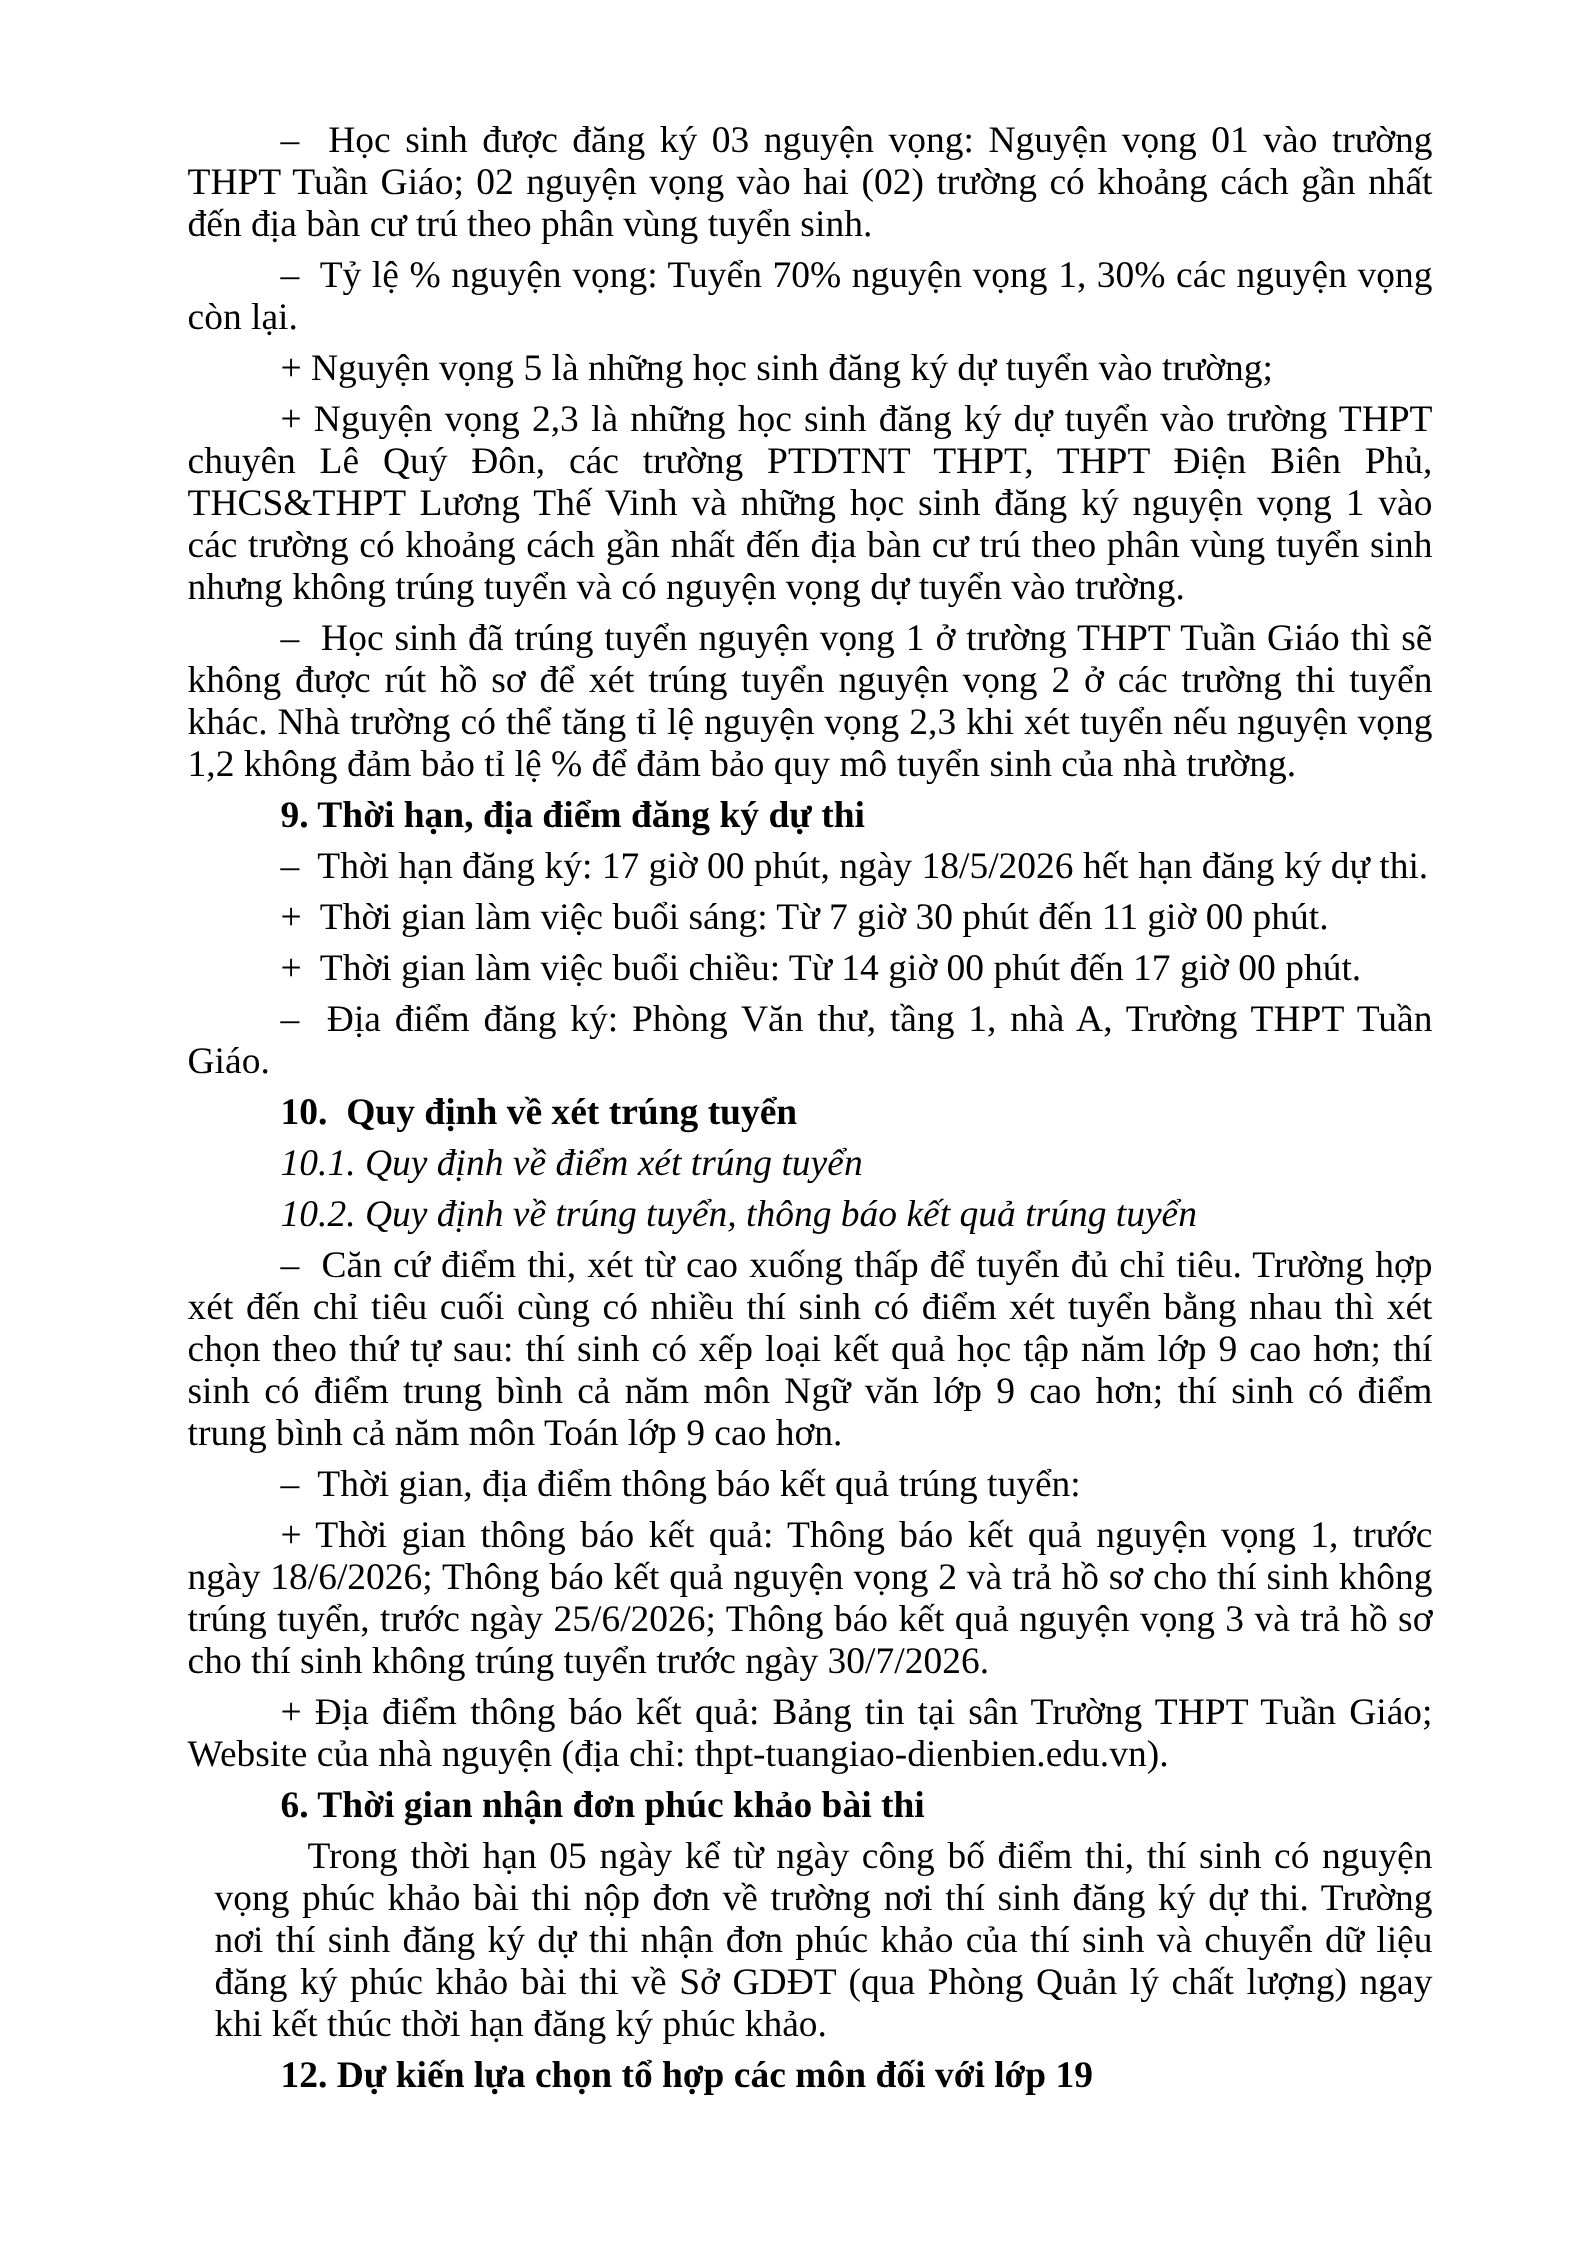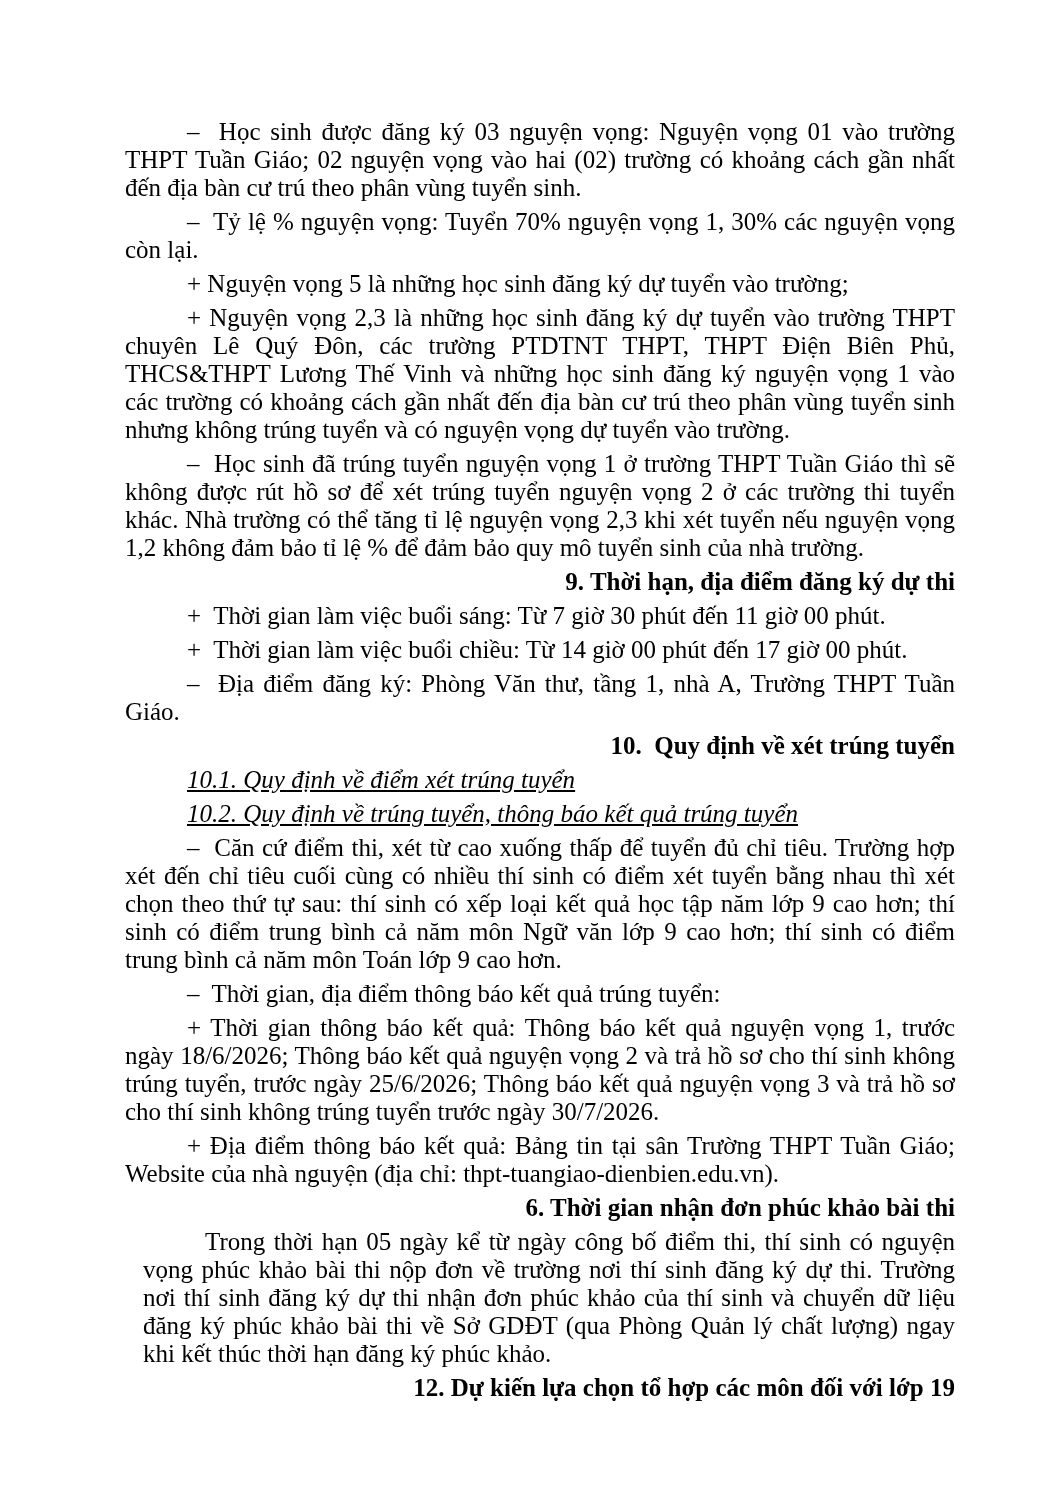--- a/index.html
+++ b/index.html
@@ -11,54 +11,54 @@
     width: 1061px;
     height: 1500px;
     overflow: hidden;
     font-family: "Liberation Serif", "DejaVu Serif", serif;
     color: #000000;
   }
   .page {
     box-sizing: border-box;
     width: 1031px;
     height: 1500px;
-    padding: 118px 76px 0 125px;
+    padding: 80px 76px 0 125px;
     background: #ffffff;
     overflow: hidden;
   }
   .para {
     margin: 0 0 6px 0;
     font-size: 25px;
     line-height: 28px;
     text-align: justify;
     text-indent: 62px;
   }
   .para.heading {
     font-weight: bold;
-    text-align: right;
+    text-align: left;
   }
   .para.subheading {
     font-style: italic;
     text-align: left;
-    text-decoration: underline;
   }
   .para.indented {
     padding-left: 18px;
   }
 </style>
 </head>
 <body>
 
 <div class="page">
   <p class="para">–&nbsp; Học sinh được đăng ký 03 nguyện vọng: Nguyện vọng 01 vào trường THPT Tuần Giáo; 02 nguyện vọng vào hai (02) trường có khoảng cách gần nhất đến địa bàn cư trú theo phân vùng tuyển sinh.</p>
   <p class="para">–&nbsp; Tỷ lệ % nguyện vọng: Tuyển 70% nguyện vọng 1, 30% các nguyện vọng còn lại.</p>
   <p class="para">+ Nguyện vọng 5 là những học sinh đăng ký dự tuyển vào trường;</p>
   <p class="para">+ Nguyện vọng 2,3 là những học sinh đăng ký dự tuyển vào trường THPT chuyên Lê Quý Đôn, các trường PTDTNT THPT, THPT Điện Biên Phủ, THCS&amp;THPT Lương Thế Vinh và những học sinh đăng ký nguyện vọng 1 vào các trường có khoảng cách gần nhất đến địa bàn cư trú theo phân vùng tuyển sinh nhưng không trúng tuyển và có nguyện vọng dự tuyển vào trường.</p>
   <p class="para">–&nbsp; Học sinh đã trúng tuyển nguyện vọng 1 ở trường THPT Tuần Giáo thì sẽ không được rút hồ sơ để xét trúng tuyển nguyện vọng 2 ở các trường thi tuyển khác. Nhà trường có thể tăng tỉ lệ nguyện vọng 2,3 khi xét tuyển nếu nguyện vọng 1,2 không đảm bảo tỉ lệ % để đảm bảo quy mô tuyển sinh của nhà trường.</p>
   <p class="para heading">9. Thời hạn, địa điểm đăng ký dự thi</p>
+  <p class="para">–&nbsp; Thời hạn đăng ký: 17 giờ 00 phút, ngày 18/5/2026 hết hạn đăng ký dự thi.</p>
   <p class="para">+&nbsp; Thời gian làm việc buổi sáng: Từ 7 giờ 30 phút đến 11 giờ 00 phút.</p>
   <p class="para">+&nbsp; Thời gian làm việc buổi chiều: Từ 14 giờ 00 phút đến 17 giờ 00 phút.</p>
   <p class="para">–&nbsp; Địa điểm đăng ký: Phòng Văn thư, tầng 1, nhà A, Trường THPT Tuần Giáo.</p>
   <p class="para heading">10.&nbsp; Quy định về xét trúng tuyển</p>
   <p class="para subheading">10.1. Quy định về điểm xét trúng tuyển</p>
   <p class="para subheading">10.2. Quy định về trúng tuyển, thông báo kết quả trúng tuyển</p>
   <p class="para">–&nbsp; Căn cứ điểm thi, xét từ cao xuống thấp để tuyển đủ chỉ tiêu. Trường hợp xét đến chỉ tiêu cuối cùng có nhiều thí sinh có điểm xét tuyển bằng nhau thì xét chọn theo thứ tự sau: thí sinh có xếp loại kết quả học tập năm lớp 9 cao hơn; thí sinh có điểm trung bình cả năm môn Ngữ văn lớp 9 cao hơn; thí sinh có điểm trung bình cả năm môn Toán lớp 9 cao hơn.</p>
   <p class="para">–&nbsp; Thời gian, địa điểm thông báo kết quả trúng tuyển:</p>
   <p class="para">+ Thời gian thông báo kết quả: Thông báo kết quả nguyện vọng 1, trước ngày 18/6/2026; Thông báo kết quả nguyện vọng 2 và trả hồ sơ cho thí sinh không trúng tuyển, trước ngày 25/6/2026; Thông báo kết quả nguyện vọng 3 và trả hồ sơ cho thí sinh không trúng tuyển trước ngày 30/7/2026.</p>
   <p class="para">+ Địa điểm thông báo kết quả: Bảng tin tại sân Trường THPT Tuần Giáo; Website của nhà nguyện (địa chỉ: thpt-tuangiao-dienbien.edu.vn).</p>

